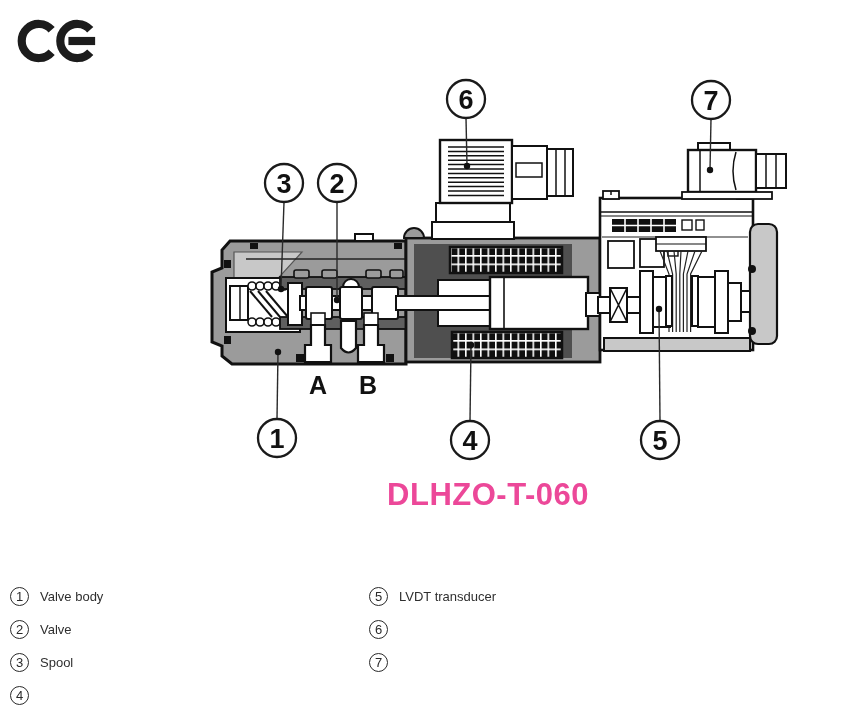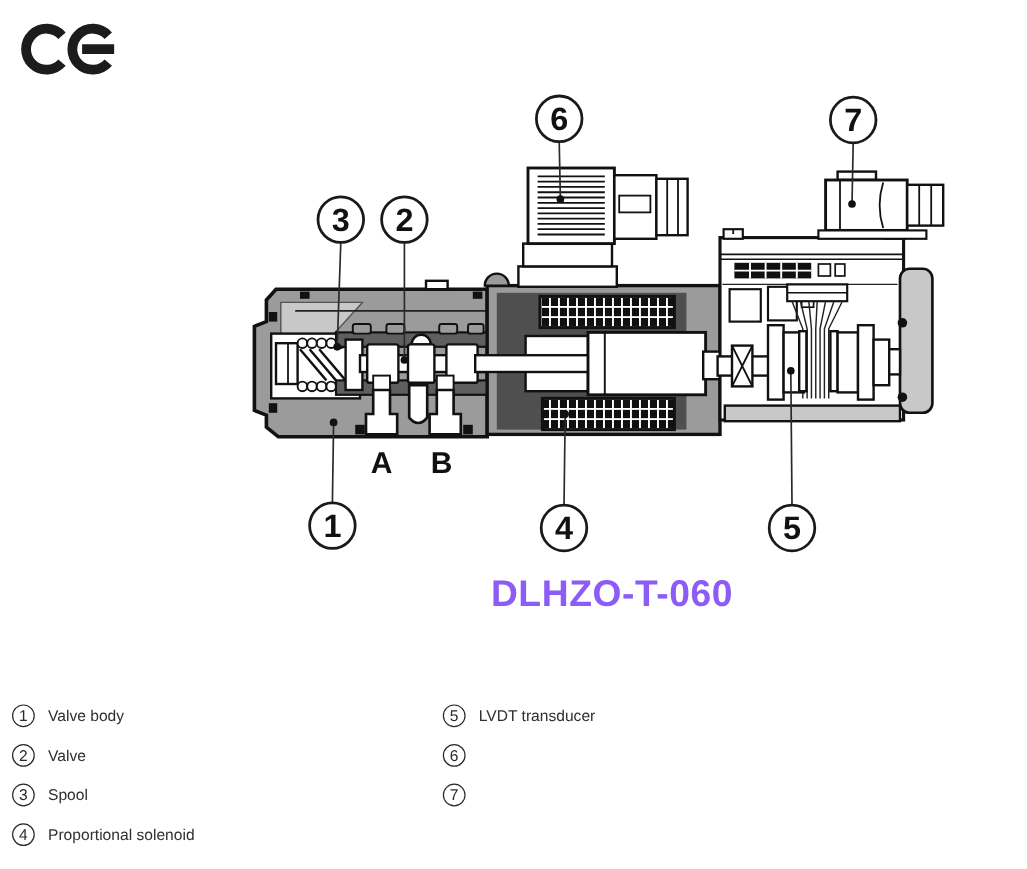--- a/index.html
+++ b/index.html
@@ -6,22 +6,22 @@
     --ink:#1a1a1a; --body-gray:#9b9b9b; --light-gray:#c8c8c8; --panel-gray:#bdbdbd;
     --mid-gray:#5f5f5f; --dark-gray:#4f4f4f; --text:#2f2f2f; --bg:#ffffff;
   }
   html,body{margin:0;padding:0;}
   body{width:856px;height:724px;position:relative;background:var(--bg);
        font-family:"Liberation Sans","DejaVu Sans",sans-serif;overflow:hidden;}
   #stage{position:absolute;inset:0;}
   svg text{font-family:"Liberation Sans","DejaVu Sans",sans-serif;fill:#111;}
   .callout-num{font-size:27px;font-weight:bold;}
   .port-label{font-size:25px;font-weight:bold;}
-  #model-title{position:absolute;left:510px;top:477px;transform:translateX(-50%);
-       font-size:31px;font-weight:bold;color:#8b5cf6;letter-spacing:0.5px;white-space:nowrap;}
+  #model-title{position:absolute;left:488px;top:477px;transform:translateX(-50%);
+       font-size:31px;font-weight:bold;color:#ec4899;letter-spacing:0.5px;white-space:nowrap;}
   .legend-col{position:absolute;top:580px;}
   #legend-col-1{left:10px;}
   #legend-col-2{left:369px;}
   .legend-item{display:flex;align-items:center;height:33px;gap:11px;}
   .legend-marker{width:19px;height:19px;border:1.7px solid #2a2a2a;border-radius:50%;
        display:flex;align-items:center;justify-content:center;font-size:13px;color:#2a2a2a;
        flex:0 0 auto;box-sizing:border-box;}
   .legend-label{font-size:13px;color:var(--text);white-space:nowrap;}
   #ce-logo{position:absolute;left:15px;top:12px;}
 </style>
@@ -293,21 +293,20 @@
     <div class="legend-item">
       <span class="legend-marker">2</span>
       <span class="legend-label">Valve</span>
     </div>
     <div class="legend-item">
       <span class="legend-marker">3</span>
       <span class="legend-label">Spool</span>
     </div>
     <div class="legend-item">
       <span class="legend-marker">4</span>
-      <span class="legend-label">Proportional solenoid</span>
     </div>
   </div>
   <div class="legend-col" id="legend-col-2">
     <div class="legend-item">
       <span class="legend-marker">5</span>
       <span class="legend-label">LVDT transducer</span>
     </div>
     <div class="legend-item">
       <span class="legend-marker">6</span>
     </div>

